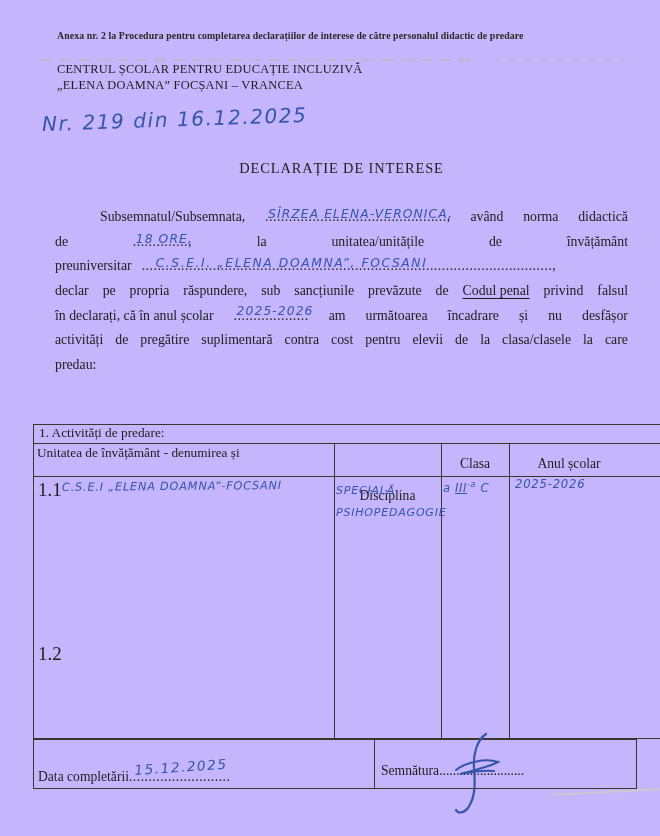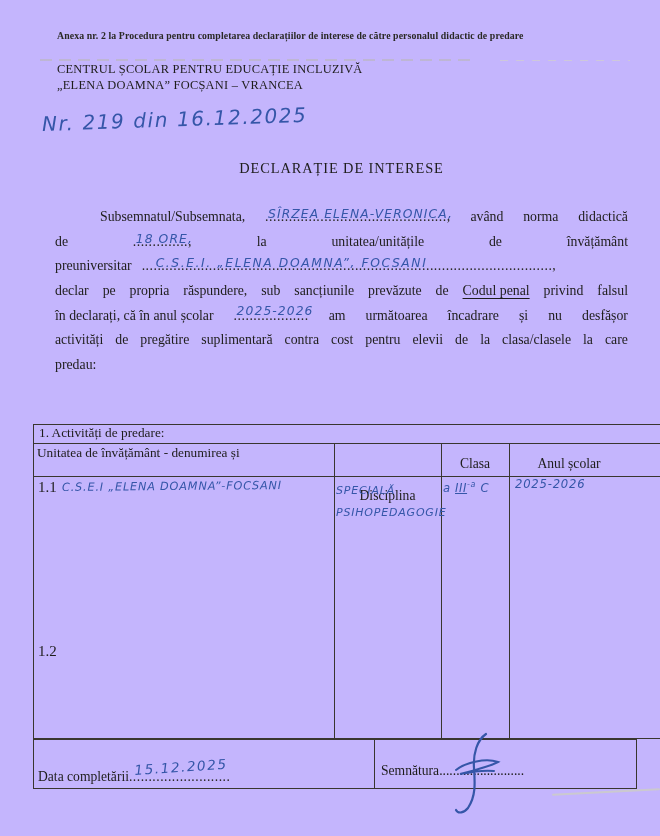--- a/index.html
+++ b/index.html
@@ -76,21 +76,21 @@
   .tbl .vline { position:absolute; top:18px; bottom:0; border-left:1.7px solid #39362f; }
   .tbl .v1 { left:300px; }
   .tbl .v2 { left:407px; }
   .tbl .v3 { left:475px; }
   .tbl-section { position:absolute; left:5px; top:0px; font-size:13.3px; }
   .tbl-c1head { position:absolute; left:3px; top:20px; font-size:13.3px; line-height:15.5px; }
   .colhead { position:absolute; font-size:13.6px; text-align:center; top:31px; }
   .ch2 { left:300px; width:107px;margin-top:32px; }
   .ch3 { left:407px; width:68px; }
   .ch4 { left:475px; width:120px; }
-  .rowno { position:absolute; font-size:15px; }
+  .rowno { position:absolute; font-size:19px; }
   .no11 { left:4px; top:54px; }
   .no12 { left:4px; top:218px; }
   .hw-unit {
     position:absolute; left:28px; top:55px;
     font-size:11.3px; letter-spacing:0.8px; white-space:nowrap;
     transform:rotate(-0.5deg);
   }
   .hw-disc {
     position:absolute; left:302px; top:55px; width:150px;
     font-size:11px; letter-spacing:0.8px; line-height:22px; white-space:nowrap;

